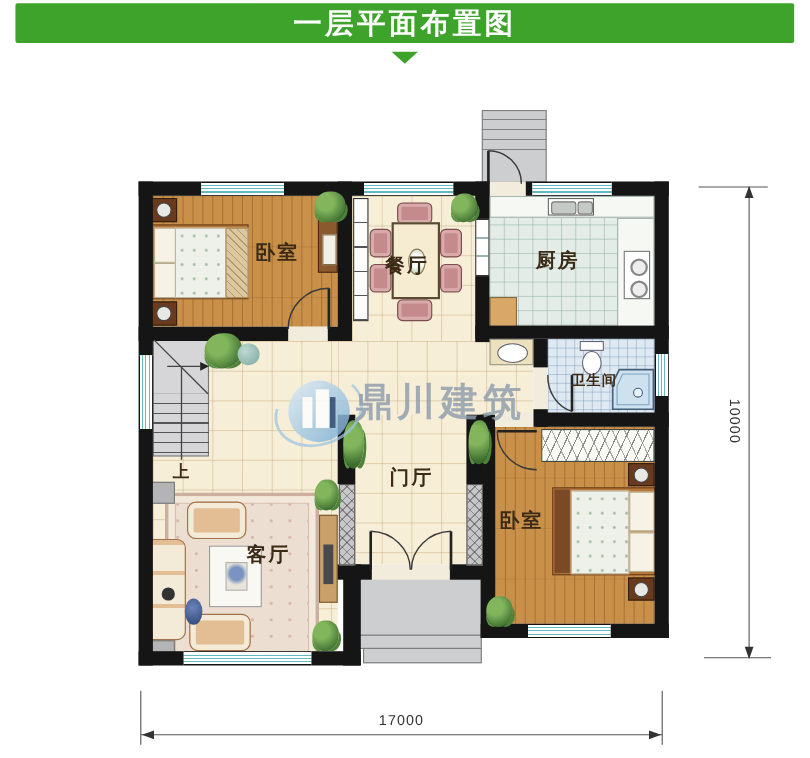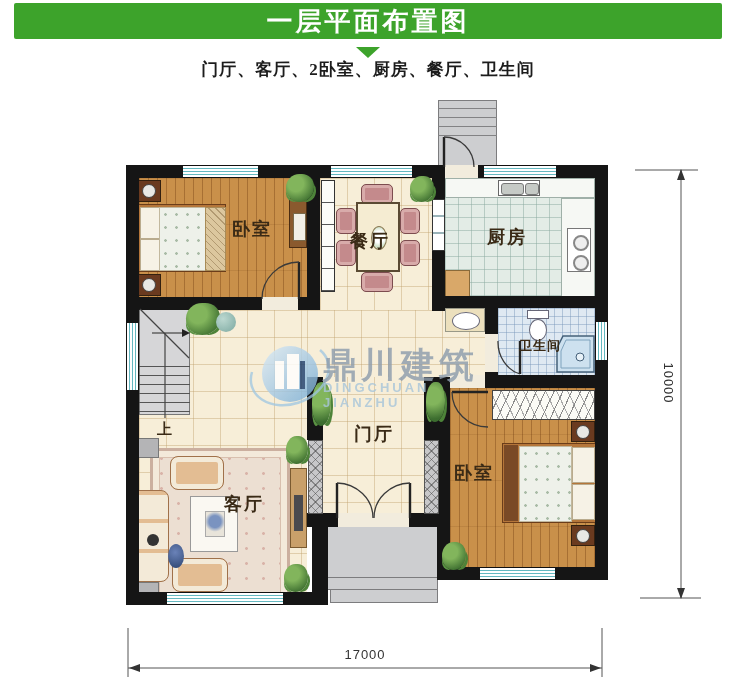--- a/index.html
+++ b/index.html
@@ -47,21 +47,20 @@
 </style>
 </head>
 <body>
 
 <div id="stage">
 
   <div id="hdr" class="abs" style="background:#3da32b;">
     <span>一层平面布置图</span>
   </div>
   <div id="hdr-tri" class="abs"></div>
-  <div id="subtitle" class="abs">门厅、客厅、2卧室、厨房、餐厅、卫生间</div>
 
   <div class="abs wood" style="left:139px;top:178px;width:168px;height:119px;"></div>
   <div class="abs wood" style="left:450px;top:388px;width:145px;height:179px;"></div>
   <div class="abs tile-cream" style="left:320px;top:178px;width:112px;height:335px;"></div>
   <div class="abs tile-cream" style="left:139px;top:310px;width:168px;height:282px;"></div>
   <div class="abs tile-cream" style="left:307px;top:310px;width:178px;height:67px;"></div>
   <div class="abs tile-kitchen" style="left:445px;top:178px;width:150px;height:120px;"></div>
   <div class="abs tile-bath" style="left:498px;top:308px;width:97px;height:67px;"></div>
 
   <div class="abs gapfill" style="left:262px;top:297px;width:36px;height:13px;"></div>
@@ -256,16 +255,15 @@
   <div class="abs dim" style="left:335px;top:647px;width:60px;text-align:center;">17000</div>
   <div class="abs dim" style="left:676px;top:352px;width:62px;text-align:center;transform:rotate(90deg);transform-origin:0 0;">10000</div>
 
   <div id="wm" class="abs" style="left:262px;top:340px;width:230px;height:60px;">
     <div id="wm-logo" class="abs" style="left:0;top:6px;">
       <div class="abs" style="left:13px;top:15px;width:9px;height:28px;background:#fff;"></div>
       <div class="abs" style="left:25px;top:8px;width:12px;height:35px;background:#fff;"></div>
       <div class="abs" style="left:38px;top:15px;width:5px;height:28px;background:#1d3f6e;"></div>
     </div>
     <div class="abs" id="wm-cn" style="left:60px;top:2px;">鼎川建筑</div>
-    <div class="abs" id="wm-en" style="left:61px;top:40px;">DINGCHUAN JIANZHU</div>
   </div>
 
 </div>
 
 </body></html>

